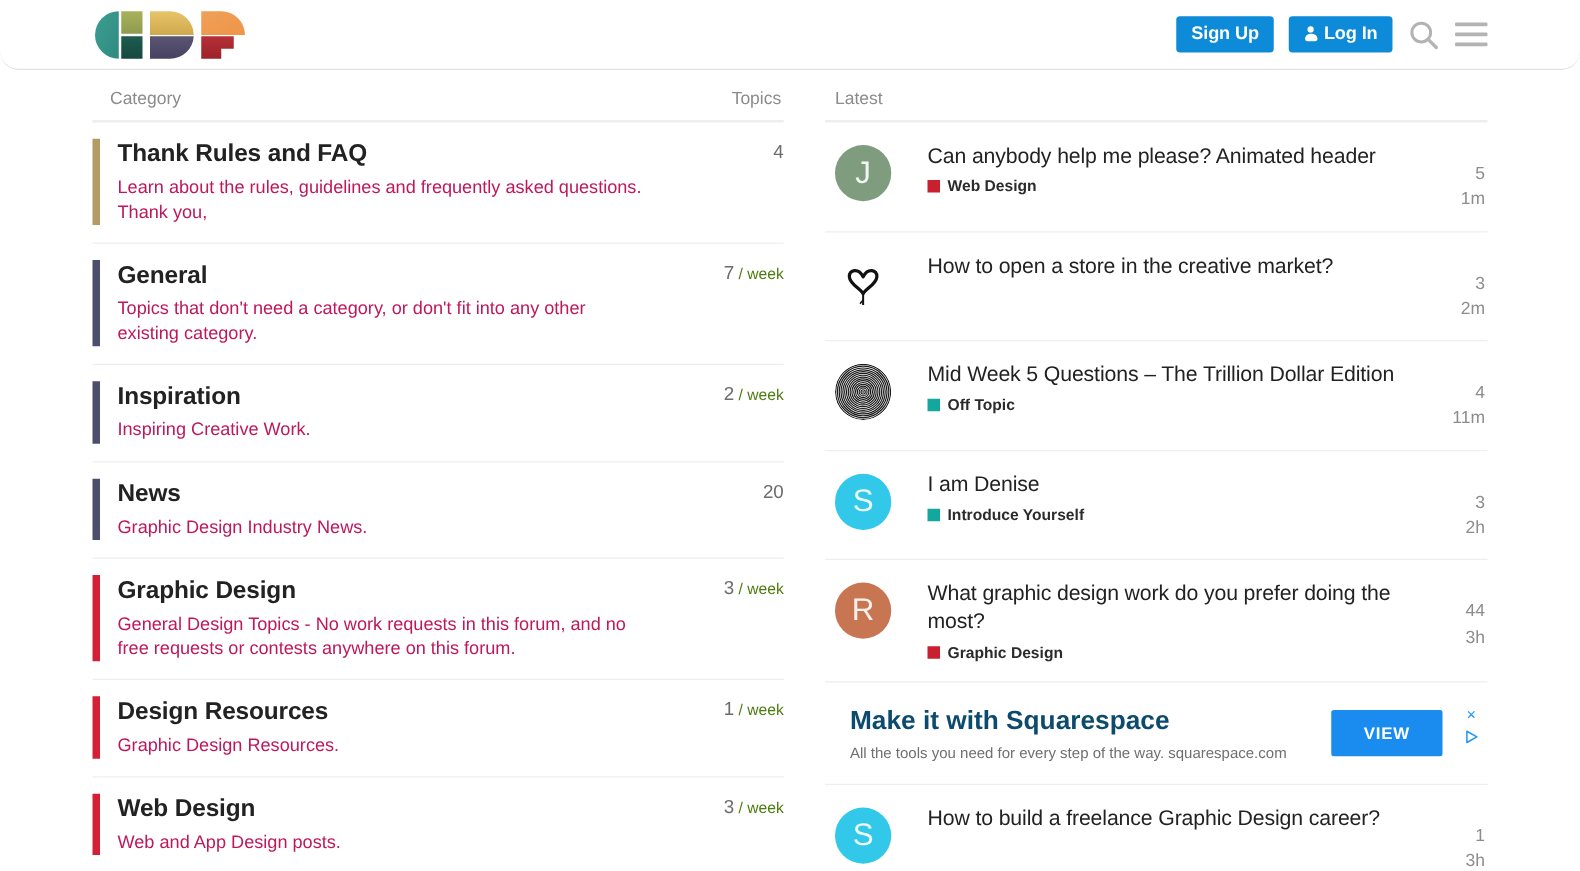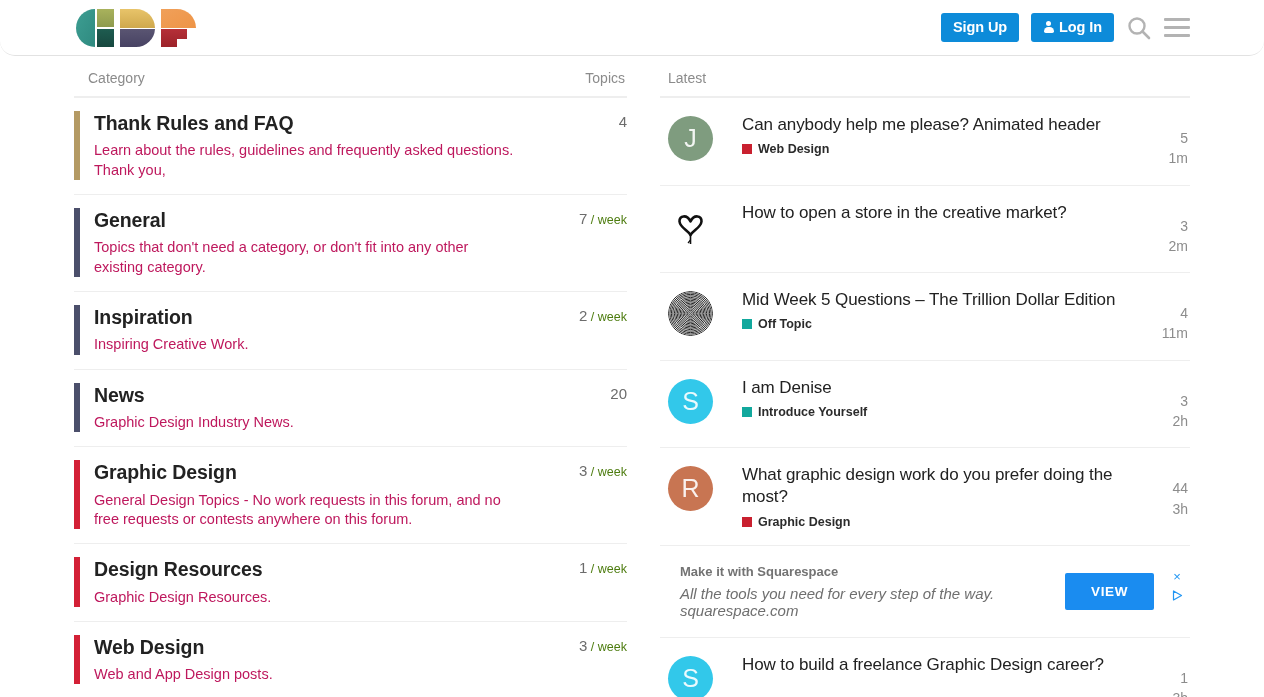--- a/index.html
+++ b/index.html
@@ -163,22 +163,22 @@
 
   
   .ad-row {
     display:flex; align-items:center;
     border-bottom: 1px solid #eeeeee;
     padding: 18px 0 18px 20px;
     position: relative;
     min-height: 78px;
   }
   .ad-text { flex:1; min-width:0; }
-  .ad-title { font-size:13px; font-weight:bold; color:#737373; line-height:1.25; }
-  .ad-desc { font-size:15px; color:#6f6f6f; margin-top:5px;font-style:italic; }
+  .ad-title { font-size:21px; font-weight:bold; color:#0c4a6e; line-height:1.25; }
+  .ad-desc { font-size:12px; color:#6f6f6f; margin-top:5px; }
   .ad-btn {
     background:#1a8cf0; color:#fff; border:none;
     font-size:13.5px; font-weight:bold; letter-spacing:0.6px;
     padding: 11px 26px; cursor:pointer; border-radius:2px;
     font-family:"Liberation Sans", sans-serif;
   }
   .ad-controls {
     width: 26px; flex:none;
     display:flex; flex-direction:column; align-items:center; gap:4px;
     margin-left: 10px; margin-top:-14px;

